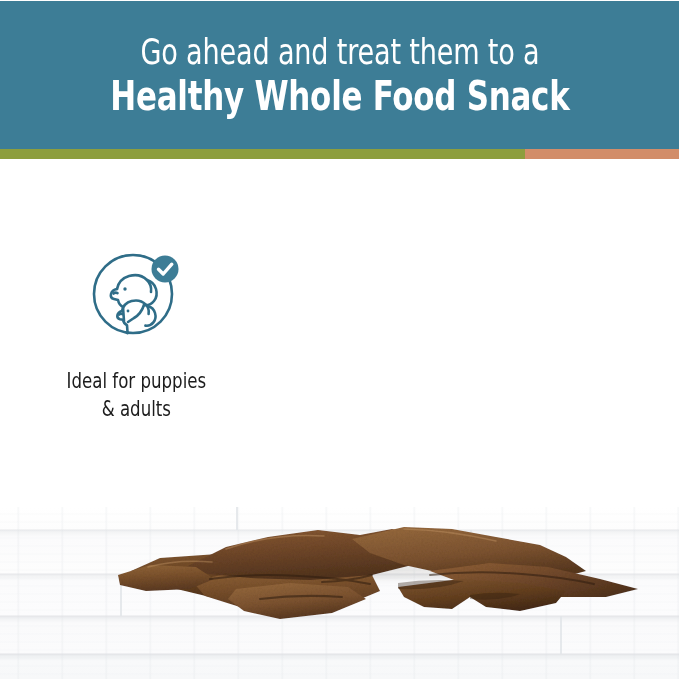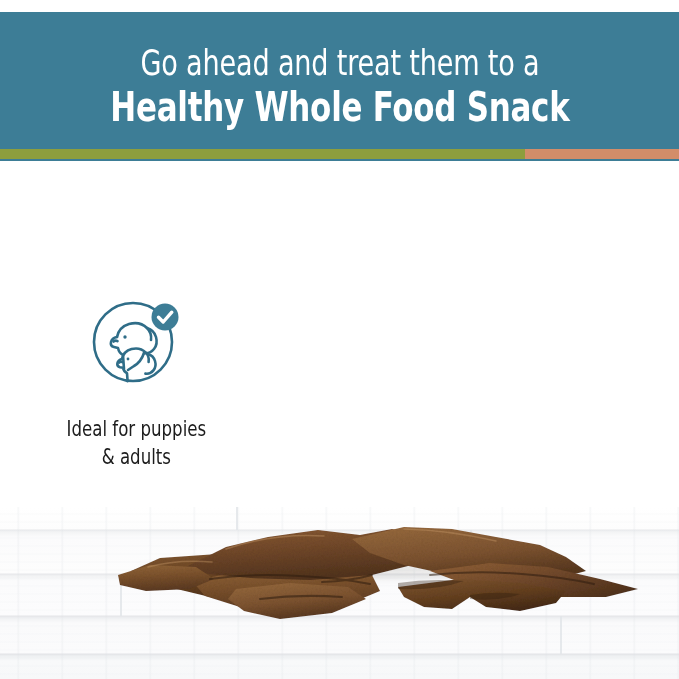--- a/index.html
+++ b/index.html
@@ -15,21 +15,21 @@
     width: 679px;
     height: 679px;
     overflow: hidden;
     background: #ffffff;
   }
 
   
   .header-banner {
     position: absolute;
     left: 0;
-    top: 12px;
+    top: 1px;
     width: 679px;
     height: 149px;
     background: #3d7d96;
     box-sizing: border-box;
     display: flex;
     flex-direction: column;
     align-items: center;
     justify-content: center;
     text-align: center;
   }
@@ -74,25 +74,25 @@
   .divider-salmon {
     width: 22.7%;
     height: 100%;
     background: #d28d69;
   }
 
   
   .features {
     position: absolute;
     left: 0;
-    top: 168px;
+    top: 153px;
     width: 679px;
     height: 320px;
     display: flex;
-    align-items: flex-end;
+    align-items: center;
     justify-content: space-between;
     padding: 16px 20px;
     box-sizing: border-box;
   }
   .feature {
     width: 200px;
     display: flex;
     flex-direction: column;
     align-items: center;
   }

